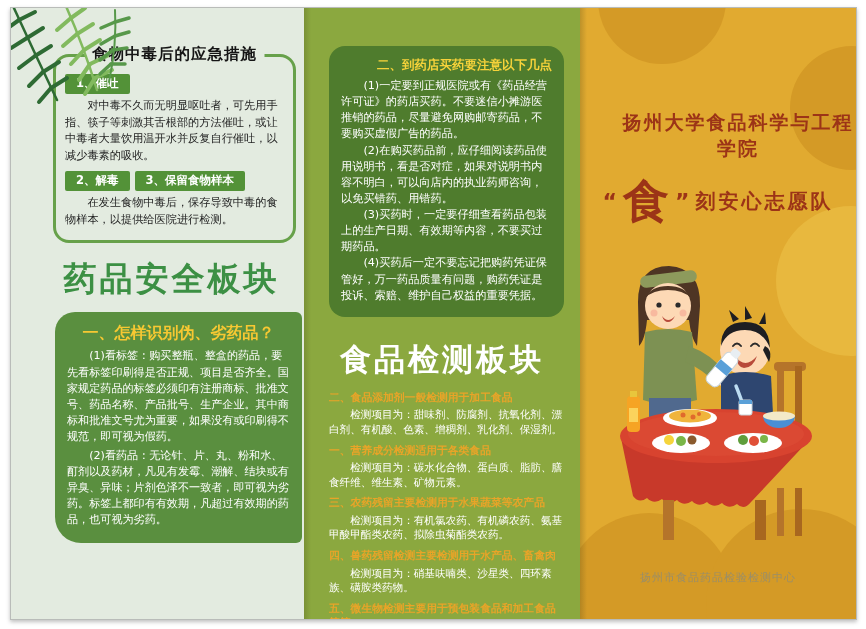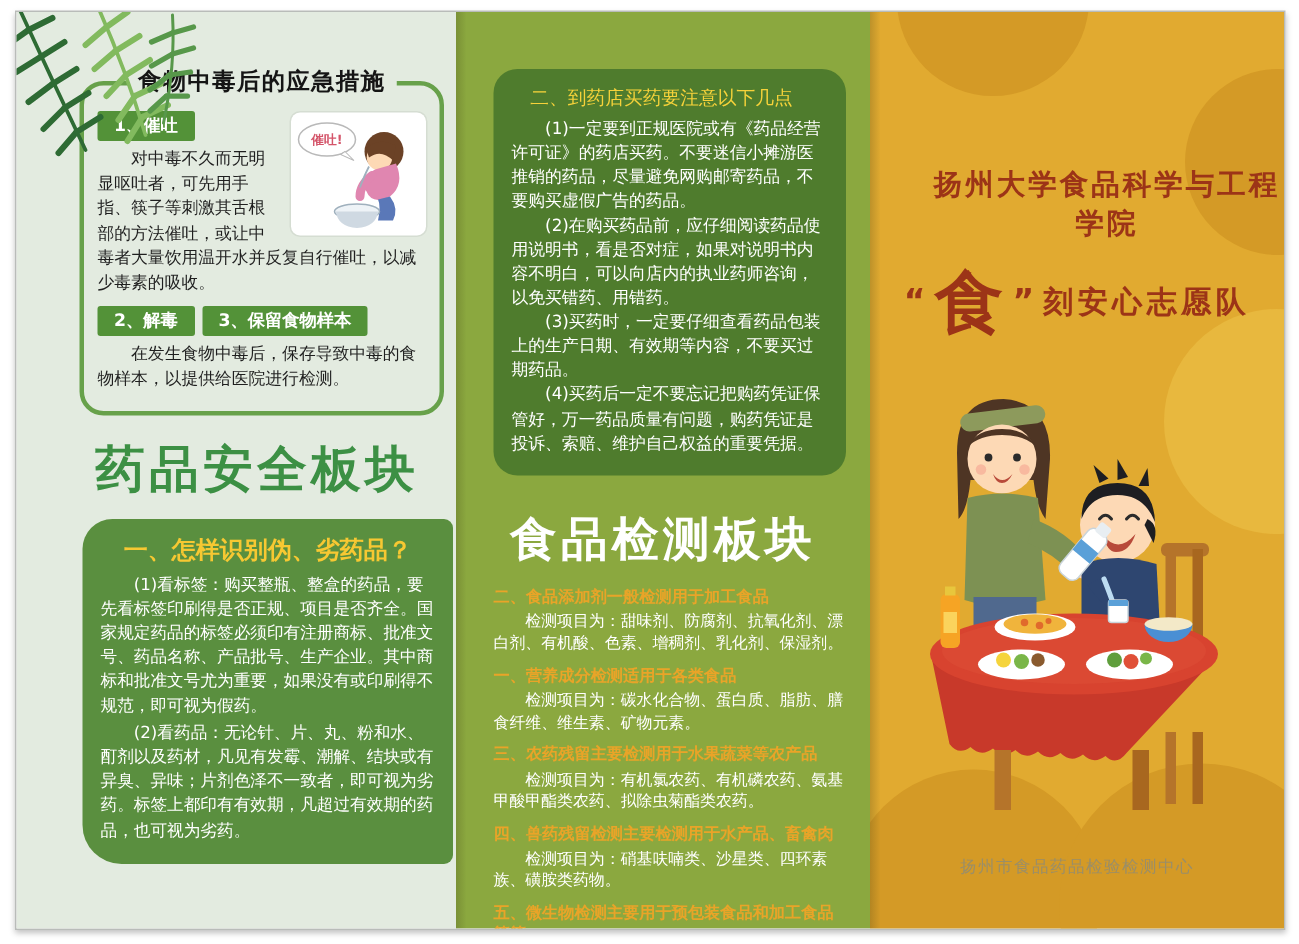--- a/index.html
+++ b/index.html
@@ -51,21 +51,21 @@
     margin:0 2px 0 44px;background:#5a8f3f;border-radius:20px 6px 6px 26px;
     padding:9px 12px 12px;color:#fff;
   }
   .drug-h{color:#f7c832;font-weight:bold;font-size:16px;text-align:center;margin:2px 0 4px;}
   .drug-p{font-size:11.1px;line-height:1.46;text-indent:2em;margin:0 0 2px;}
   
   .pharm-box{
     margin:38px 16px 0 25px;background:#4f7c2d;border-radius:16px;
     padding:11px 12px 13px;
   }
-  .pharm-h{color:#f6d23a;font-weight:normal;font-size:12.5px;margin:0 0 4px;text-indent:1em;}
+  .pharm-h{color:#f6d23a;font-weight:bold;font-size:12.5px;margin:0 0 4px;text-indent:1em;text-align:right;}
   .pharm-p{color:#fff;font-size:11.2px;line-height:1.44;text-indent:2em;margin:0;}
   .mid-heading{
     color:#fff;font-size:31px;font-weight:bold;text-align:center;
     letter-spacing:3px;margin:22px 0 10px;
   }
   .food-item{margin:0 14px 7px 25px;}
   .food-h{color:#e9a428;font-weight:bold;font-size:10.8px;line-height:1.35;margin:5px 0 2px;}
   .food-t{color:#fff;font-size:10.6px;line-height:1.38;text-indent:2em;}
   
   .circle{position:absolute;border-radius:50%;z-index:0;}
@@ -126,36 +126,20 @@
           <line x1="108" y1="46" x2="122" y2="44"></line>
         <line x1="106" y1="60" x2="95" y2="70"></line>
           <line x1="106" y1="60" x2="120" y2="60"></line>
       </g>
     </svg>
 
     <div class="em-box">
       <div class="em-title">食物中毒后的应急措施</div>
 
       <div class="em-sec1">
-        <div class="cartoon">
-          <svg width="90" height="82" viewBox="0 0 90 82">
-            <ellipse cx="24" cy="18" rx="19" ry="11" fill="#fff" stroke="#b9b9b9"></ellipse>
-            <path d="M36,26 L42,32 L33,28 Z" fill="#fff" stroke="#b9b9b9" stroke-width=".7"></path>
-            <text x="24" y="21" font-size="8.5" fill="#d4556a" font-weight="bold" text-anchor="middle">催吐!</text>
-            <circle cx="62" cy="26" r="13" fill="#6b4226"></circle>
-            <circle cx="59" cy="30" r="8.5" fill="#fdd9b5"></circle>
-            <path d="M50,24 Q58,16 70,22 L68,32 Q60,24 52,30 Z" fill="#6b4226"></path>
-            <path d="M70,34 Q76,48 66,56 Q54,62 50,52 Q48,42 56,38 Z" fill="#e086b0"></path>
-            <path d="M54,42 Q46,48 46,56" stroke="#e086b0" stroke-width="6" fill="none" stroke-linecap="round"></path>
-            <path d="M66,56 Q72,64 68,72 L58,72 Q60,62 58,58 Z" fill="#5a78b8"></path>
-            <ellipse cx="44" cy="66" rx="15" ry="5" fill="#eef3f7" stroke="#9fb0bd"></ellipse>
-            <path d="M30,66 Q31,76 44,77 Q57,76 58,66 Z" fill="#cfd9e2"></path>
-            <path d="M52,36 Q48,44 46,50" stroke="#9fb0bd" stroke-width="1.2" fill="none"></path>
-          </svg>
-        </div>
         <span class="tag">1、催吐</span>
         <div class="em-text">对中毒不久而无明显呕吐者，可先用手指、筷子等刺激其舌根部的方法催吐，或让中毒者大量饮用温开水并反复自行催吐，以减少毒素的吸收。</div>
       </div>
 
       <span class="tag">2、解毒</span>
 
       <span class="tag">3、保留食物样本</span>
       <div class="em-text">在发生食物中毒后，保存导致中毒的食物样本，以提供给医院进行检测。</div>
     </div>
 

